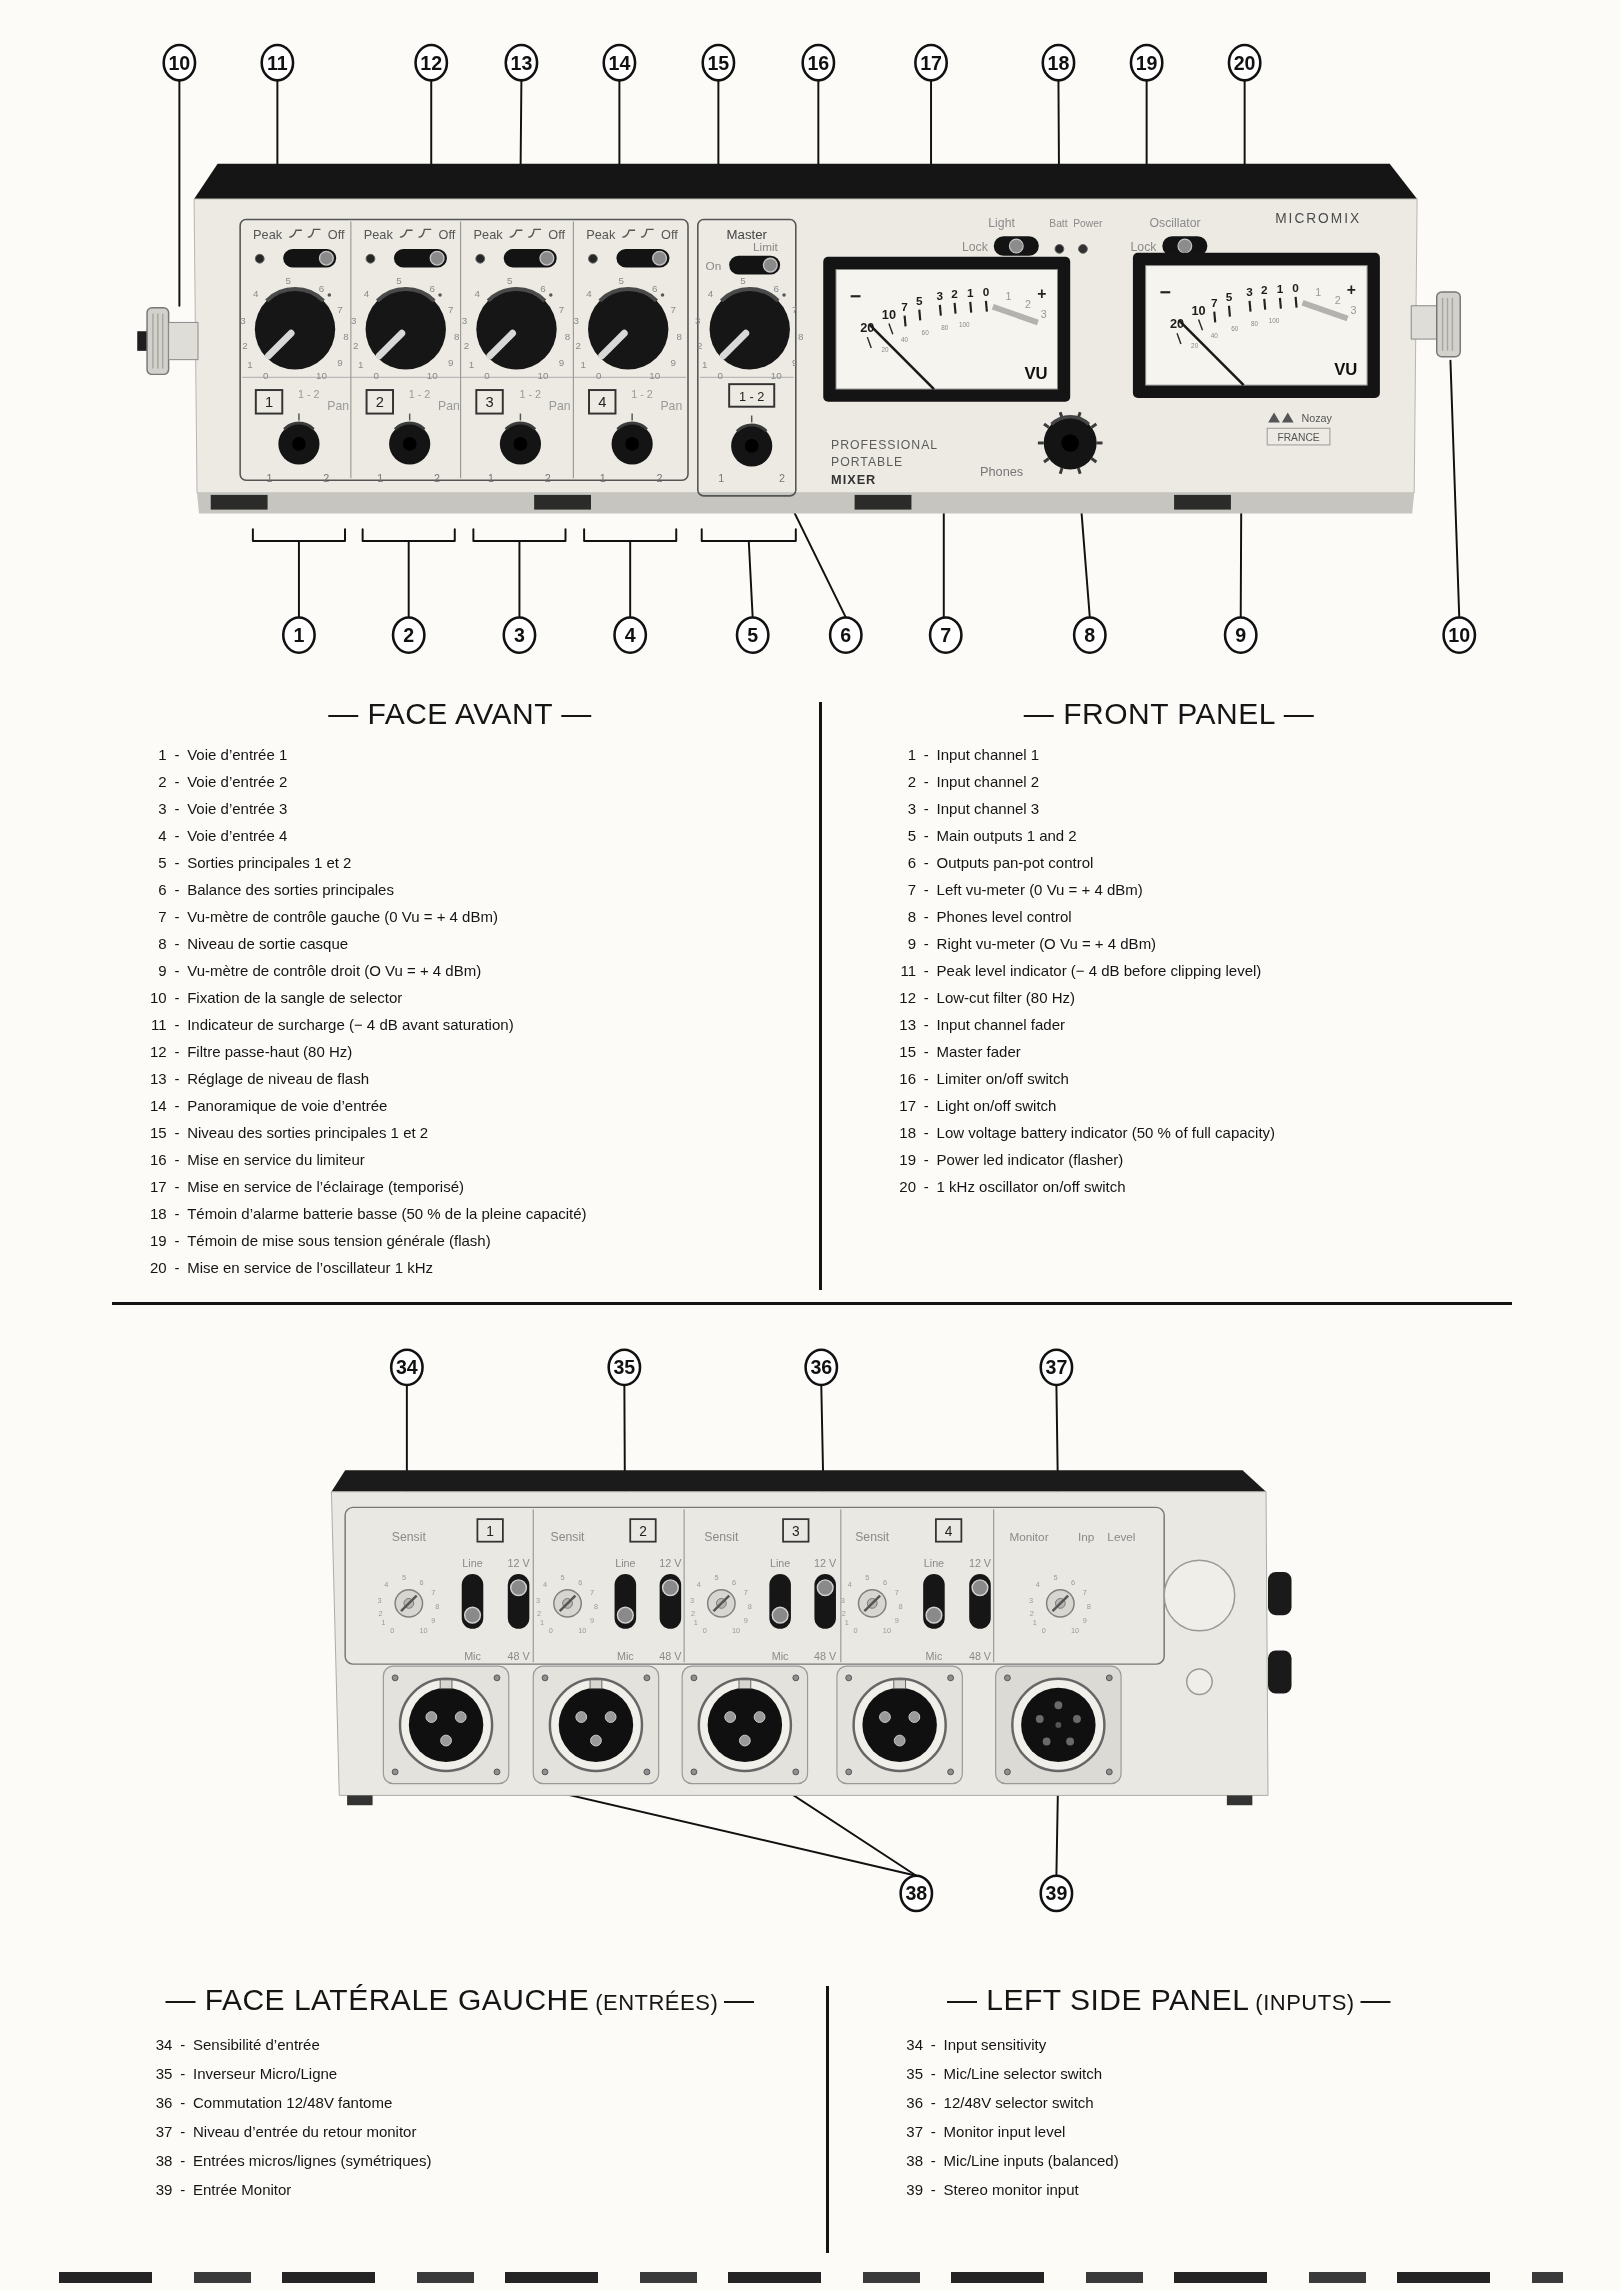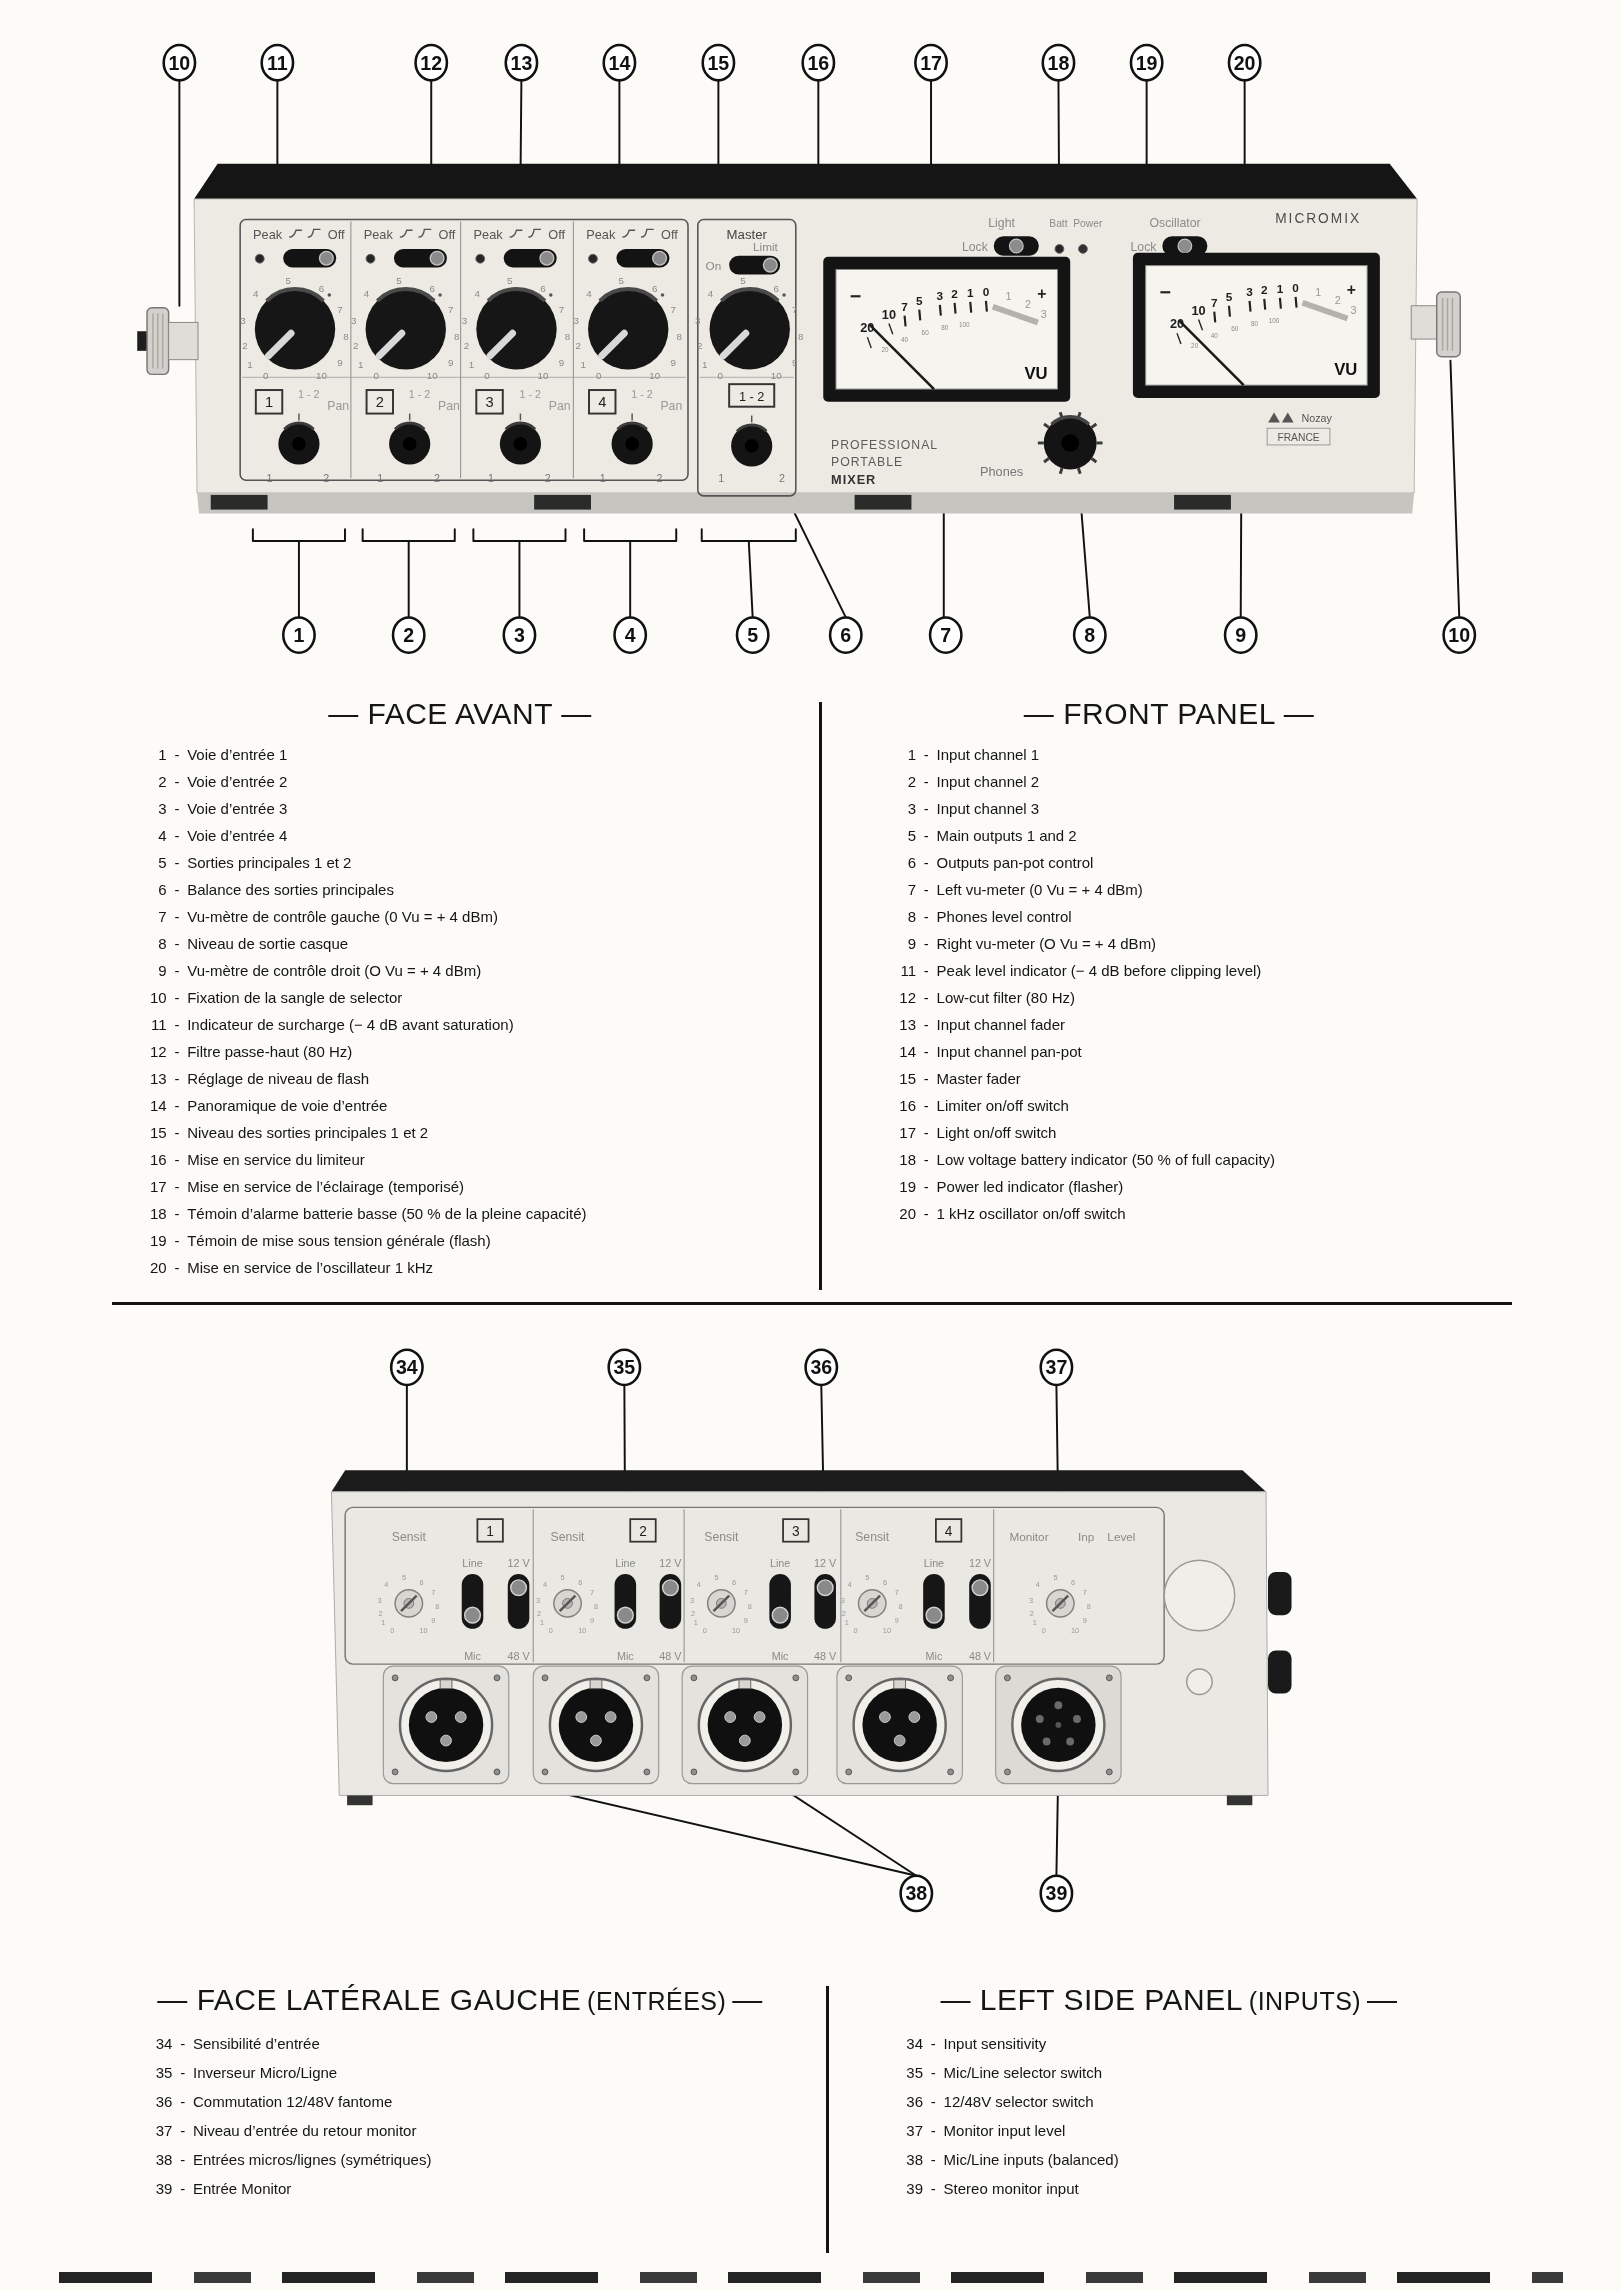--- a/index.html
+++ b/index.html
@@ -7,21 +7,21 @@
         font-family:"Liberation Sans",sans-serif;color:#151515;}
   svg{position:absolute;left:0;font-family:"Liberation Sans",sans-serif;}
   #front-figure{top:0;}
   #side-figure{top:1333px;}
   .lists{position:absolute;left:108px;width:1406px;}
   #front-lists{top:696px;}
   #side-lists{top:1982px;}
   .col{position:absolute;top:0;}
   .list-title{margin:0 0 9.8px 0;font-size:30px;font-weight:normal;letter-spacing:0.5px;
               text-align:center;line-height:35px;white-space:nowrap;}
-  .list-title .paren{font-size:25px;}
+  .list-title .paren{font-size:22px;}
   .list-title .tail{margin-left:5.9px;}
   .list-title .lead{margin-right:5.9px;}
   .items{font-size:15px;}
   .row{line-height:27px;white-space:nowrap;}
   .loose .row{line-height:29px;}
   .row .num{display:inline-block;width:37px;text-align:right;}
   .row .sep{display:inline-block;margin:0 7.8px;}
   .vdiv{position:absolute;width:2.9px;background:#131313;}
   #vdiv-front{left:819px;top:702px;height:588px;}
   #vdiv-side{left:826px;top:1986px;height:267px;}
@@ -503,21 +503,20 @@
           <div class="row"><span class="num">2</span><span class="sep">-</span><span class="txt">Input channel 2</span></div>
           <div class="row"><span class="num">3</span><span class="sep">-</span><span class="txt">Input channel 3</span></div>
           <div class="row"><span class="num">5</span><span class="sep">-</span><span class="txt">Main outputs 1 and 2</span></div>
           <div class="row"><span class="num">6</span><span class="sep">-</span><span class="txt">Outputs pan-pot control</span></div>
           <div class="row"><span class="num">7</span><span class="sep">-</span><span class="txt">Left vu-meter (0 Vu = + 4 dBm)</span></div>
           <div class="row"><span class="num">8</span><span class="sep">-</span><span class="txt">Phones level control</span></div>
           <div class="row"><span class="num">9</span><span class="sep">-</span><span class="txt">Right vu-meter (O Vu = + 4 dBm)</span></div>
           <div class="row"><span class="num">11</span><span class="sep">-</span><span class="txt">Peak level indicator (− 4 dB before clipping level)</span></div>
           <div class="row"><span class="num">12</span><span class="sep">-</span><span class="txt">Low-cut filter (80 Hz)</span></div>
           <div class="row"><span class="num">13</span><span class="sep">-</span><span class="txt">Input channel fader</span></div>
-          <div class="row"><span class="num">14</span><span class="sep">-</span><span class="txt">Input channel pan-pot</span></div>
           <div class="row"><span class="num">15</span><span class="sep">-</span><span class="txt">Master fader</span></div>
           <div class="row"><span class="num">16</span><span class="sep">-</span><span class="txt">Limiter on/off switch</span></div>
           <div class="row"><span class="num">17</span><span class="sep">-</span><span class="txt">Light on/off switch</span></div>
           <div class="row"><span class="num">18</span><span class="sep">-</span><span class="txt">Low voltage battery indicator (50 % of full capacity)</span></div>
           <div class="row"><span class="num">19</span><span class="sep">-</span><span class="txt">Power led indicator (flasher)</span></div>
           <div class="row"><span class="num">20</span><span class="sep">-</span><span class="txt">1 kHz oscillator on/off switch</span></div>
         </div>
     </div>
   </section>
 

